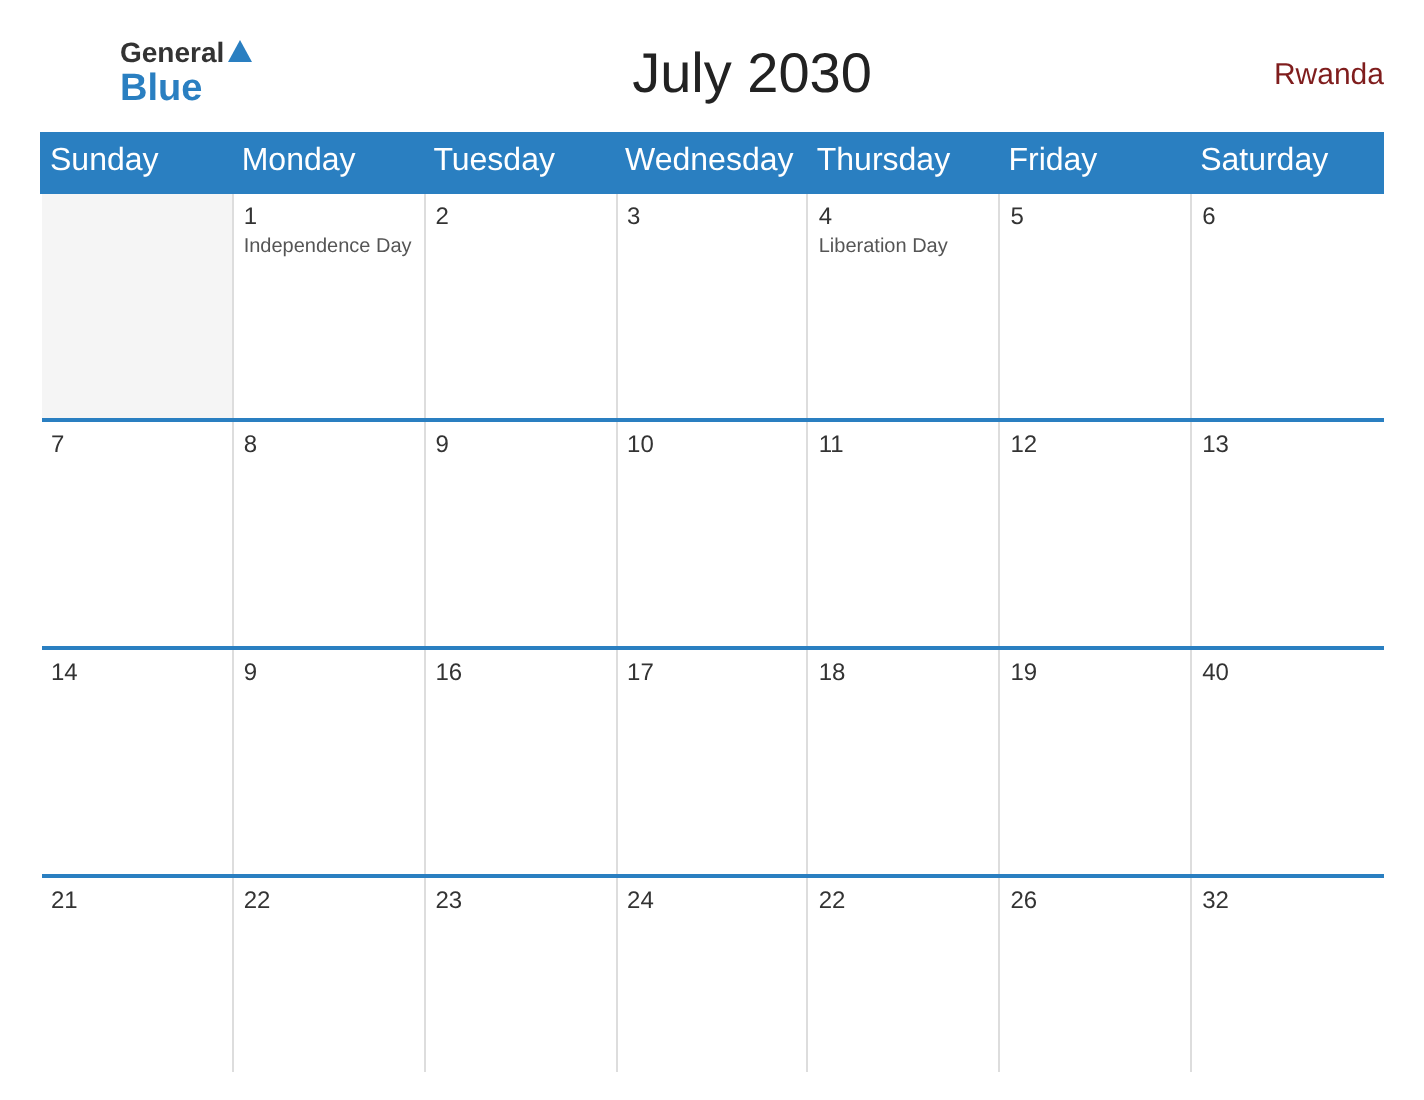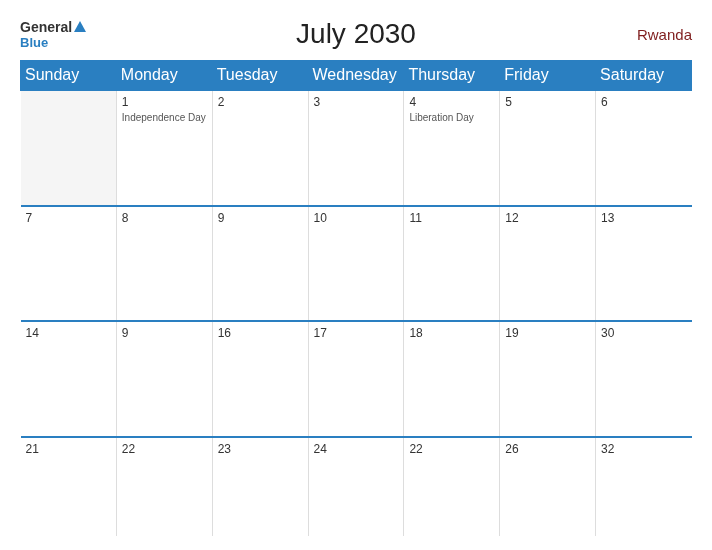--- a/index.html
+++ b/index.html
@@ -16,20 +16,21 @@
       background: #fff;
       padding: 18px 20px 14px 20px;
       display: flex;
       flex-direction: column;
     }
     .header {
       display: flex;
       align-items: center;
       justify-content: space-between;
       margin-bottom: 10px;
+      margin-left: 40px;
     }
     .calendar-title {
       font-size: 28px;
       font-weight: 400;
       color: #222;
       text-align: center;
       flex: 1;
     }
     .country {
       font-size: 15px;
@@ -92,21 +93,21 @@
 </head>
 <body>
 
 <div class="page">
   <div class="header">
     <div style="display:flex;flex-direction:column;align-items:flex-start;min-width:80px;">
       <div style="display:flex;align-items:center;">
         <span style="font-size:14px;font-weight:bold;color:#333;">General</span>
         <div style="width:0;height:0;border-left:6px solid transparent;border-right:6px solid transparent;border-bottom:11px solid #2a7fc1;margin-left:2px;margin-bottom:1px;"></div>
       </div>
-      <span style="font-size:13px;font-weight:bold;color:#2a7fc1;text-align:center;">Blue</span>
+      <span style="font-size:19px;font-weight:bold;color:#2a7fc1;text-align:center;">Blue</span>
     </div>
     <div class="calendar-title">July 2030</div>
     <div class="country">Rwanda</div>
   </div>
 
   <table class="calendar">
     <thead>
       <tr>
         <th>Sunday</th>
         <th>Monday</th>
@@ -177,21 +178,21 @@
           <td>
             <span class="day-num">17</span>
           </td>
           <td>
             <span class="day-num">18</span>
           </td>
           <td>
             <span class="day-num">19</span>
           </td>
           <td>
-            <span class="day-num">30</span>
+            <span class="day-num">40</span>
           </td>
         </tr>
         <tr>
           <td>
             <span class="day-num">21</span>
           </td>
           <td>
             <span class="day-num">22</span>
           </td>
           <td>

